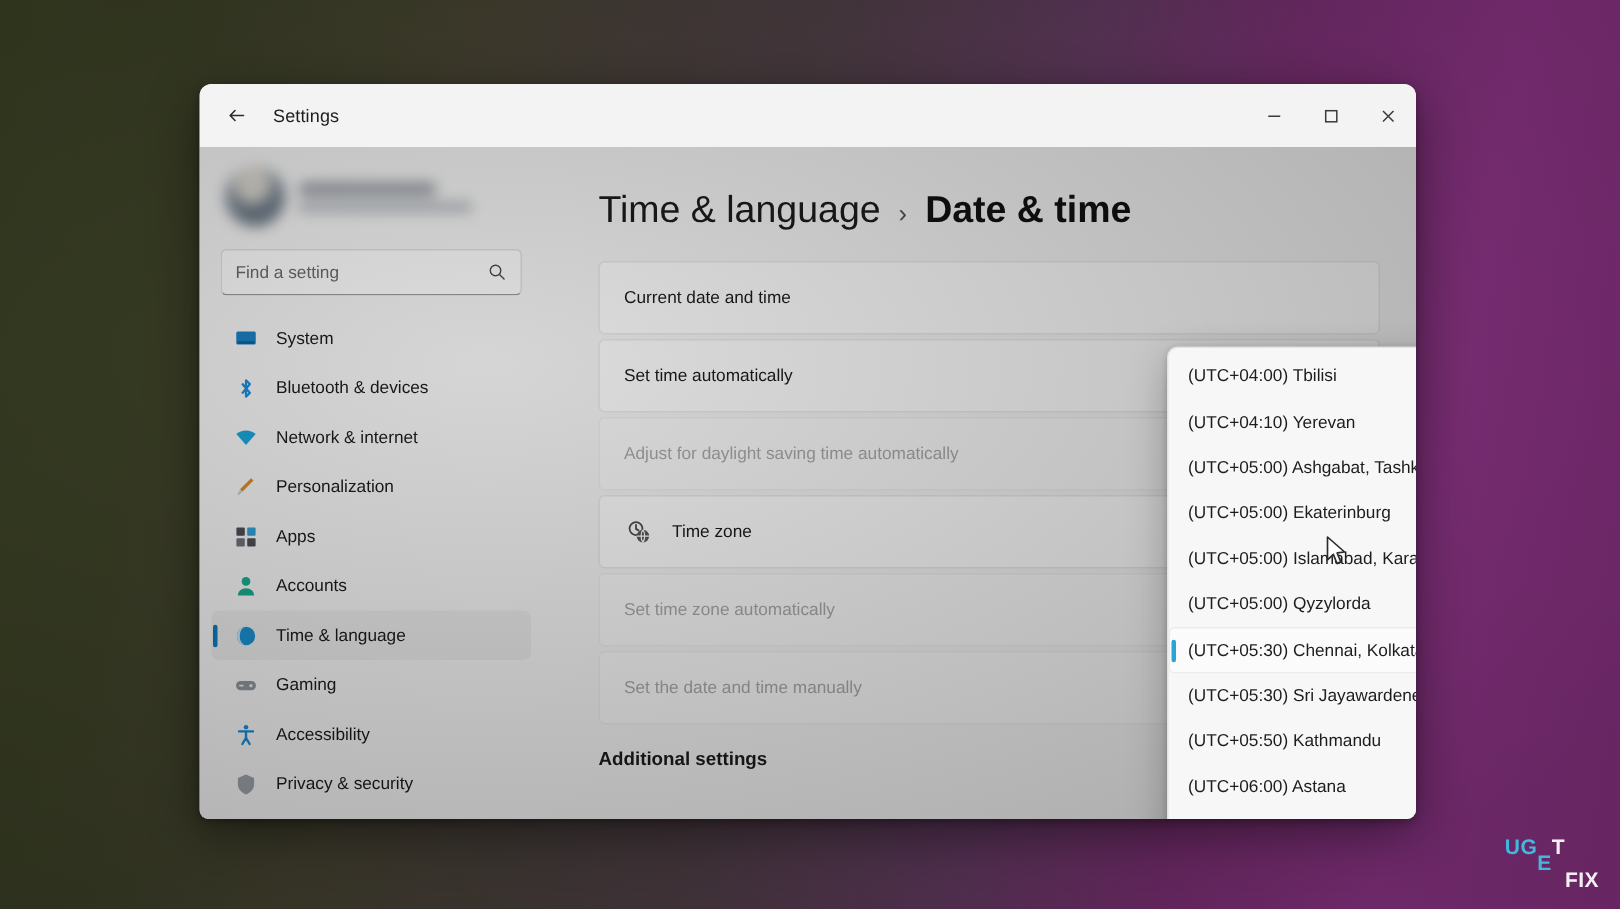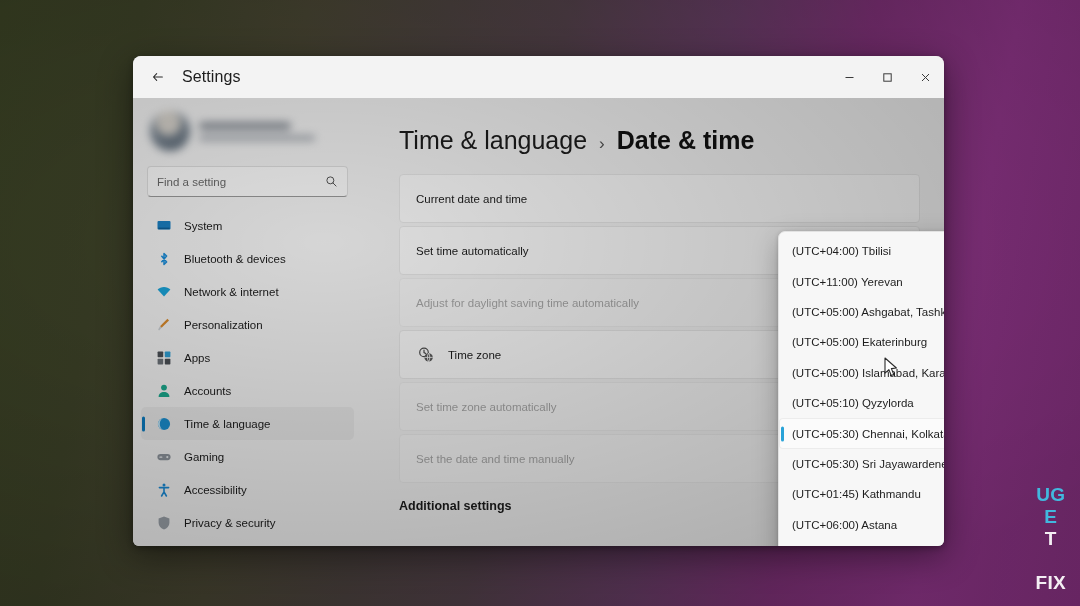--- a/index.html
+++ b/index.html
@@ -65,21 +65,21 @@
   #back-btn {
     width: 30px; height: 30px;
     margin-left: 10px;
     display: flex; align-items: center; justify-content: center;
     border-radius: 4px;
     color: #2b2b2b;
   }
   #back-btn svg { display: block; }
   #app-title {
     margin-left: 9px;
-    font-size: 16px;
+    font-size: 12px;
     color: #1d1d1d;
     letter-spacing: .1px;
   }
   #window-controls {
     margin-left: auto;
     display: flex;
     height: 42px;
   }
   .wc {
     width: 38px; height: 42px;
@@ -290,28 +290,26 @@
     top: 357px;
     z-index: 60;
     pointer-events: none;
   }
 
   
   #watermark {
     position: absolute;
     right: 14px;
     bottom: 12px;
-    font-size: 19px;
+    font-size: 14px;
     font-weight: 700;
     letter-spacing: .3px;
     display: flex;
-    align-items: center;
     z-index: 50;
     opacity: .93;
-    flex-direction: column;
   }
   .wm-u { color: #3fc4e8; }
   .wm-e { color: #3fc4e8; display:inline-flex; align-items:center; }
   .wm-t { color: #ffffff; }
   .wm-fix { color: #ffffff; margin-top: 22px; }
 </style>
 </head>
 <body>
 
 <div id="desktop">
@@ -514,28 +512,28 @@
         <div class="card dim">
           <span class="card-label">Set the date and time manually</span>
         </div>
 
         <div id="additional-settings">Additional settings</div>
       </div>
 
       <div id="tz-dropdown">
         <div id="tz-list">
           <div class="tz-item">(UTC+04:00) Tbilisi</div>
-          <div class="tz-item">(UTC+11:00) Yerevan</div>
+          <div class="tz-item">(UTC+04:10) Yerevan</div>
           <div class="tz-item">(UTC+05:00) Ashgabat, Tashkent</div>
           <div class="tz-item">(UTC+05:00) Ekaterinburg</div>
           <div class="tz-item">(UTC+05:00) Islamabad, Karachi</div>
-          <div class="tz-item">(UTC+05:10) Qyzylorda</div>
+          <div class="tz-item">(UTC+05:00) Qyzylorda</div>
           <div class="tz-item selected">(UTC+05:30) Chennai, Kolkata, Mumbai, New Delhi</div>
           <div class="tz-item">(UTC+05:30) Sri Jayawardenepura</div>
-          <div class="tz-item">(UTC+01:45) Kathmandu</div>
+          <div class="tz-item">(UTC+05:50) Kathmandu</div>
           <div class="tz-item">(UTC+06:00) Astana</div>
 
         </div>
 
       </div>
 
     </div>
   </div>
 
   <div id="cursor">

